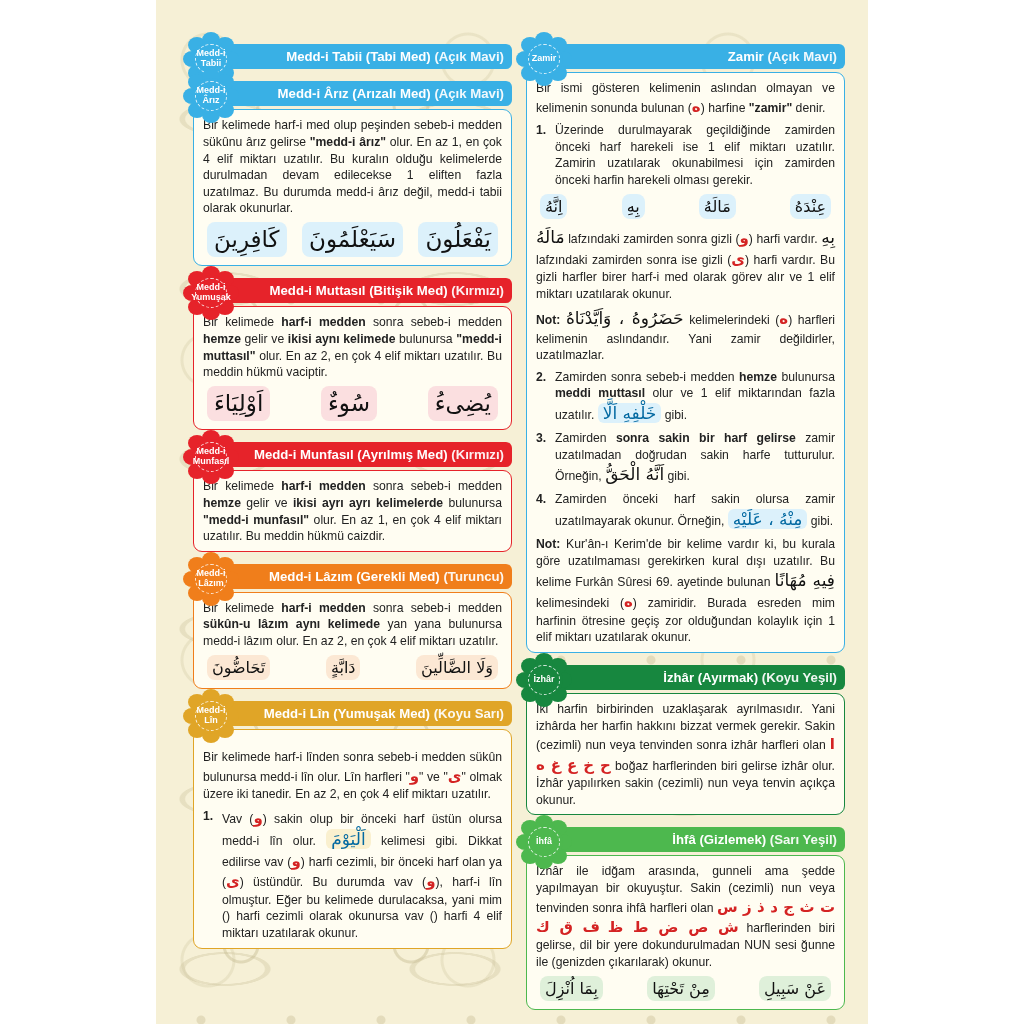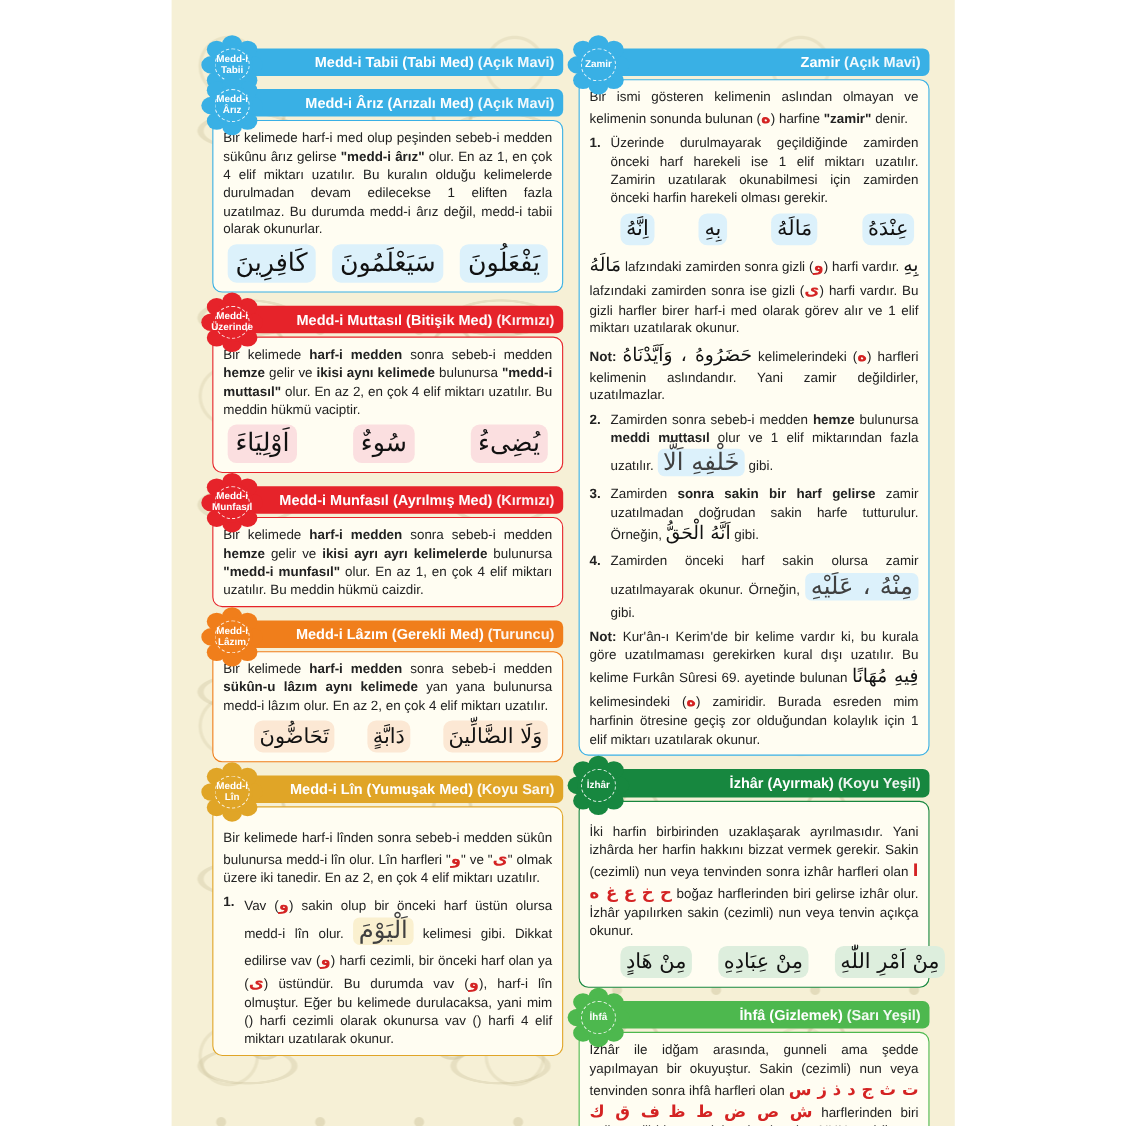--- a/index.html
+++ b/index.html
@@ -34,29 +34,29 @@
                0 19px 0 -10px,-14px 14px 0 -10px,-19px 0 0 -10px,-14px -14px 0 -10px;
   }
   .badge::after{content:"";position:absolute;inset:11px;border:1.5px dashed rgba(255,255,255,.85);border-radius:50%;z-index:1;}
   .btxt{position:absolute;inset:0;display:flex;align-items:center;justify-content:center;
         text-align:center;color:#fff;font-size:9px;font-weight:bold;line-height:1.1;z-index:2;padding:0 6px;}
   .ex{display:flex;justify-content:space-between;align-items:center;padding:5px 4px 2px;direction:ltr;}
   .ex span{
     font-family:"DejaVu Sans",sans-serif;font-size:23px;color:#111;
     background:var(--t);border-radius:8px;padding:1px 7px;line-height:1.45;white-space:nowrap;
   }
-  .ex.small span{font-size:19px;padding:1px 5px;margin-left:24px;}
+  .ex.small span{font-size:16px;padding:1px 5px;}
   .item{display:flex;gap:5px;margin-top:5px;}
   .num{font-weight:bold;min-width:14px;flex:0 0 auto;}
   .itxt{flex:1;text-align:justify;}
   .para{margin-top:5px;}
   b{font-weight:bold;}
   .arr{font-family:"DejaVu Sans",sans-serif;color:#d42323;font-size:15px;font-weight:bold;}
   .ari{font-family:"DejaVu Sans",sans-serif;font-size:17px;color:#111;}
-  .arh{font-family:"DejaVu Sans",sans-serif;font-size:22px;color:#404040;background:var(--t);border-radius:6px;padding:0 5px;}
+  .arh{font-family:"DejaVu Sans",sans-serif;font-size:17px;color:#0369a1;background:var(--t);border-radius:6px;padding:0 5px;}
 </style>
 </head>
 <body>
 
 <div class="stage">
   <div class="poster">
     <div class="cols">
 
       <div class="col">
 
@@ -80,21 +80,21 @@
               <span>كَافِرِينَ</span>
               <span>سَيَعْلَمُونَ</span>
               <span>يَفْعَلُونَ</span>
             </div>
           </div>
         </div>
 
         <div class="card" style="--c: #e6232a; --t: #fbdfe0;">
           <div class="badge">
               <div class="blob"></div>
-              <div class="btxt">Medd-i Üzerinde</div>
+              <div class="btxt">Medd-i Yumuşak</div>
             </div>
           <div class="card-header"><span>Medd-i Muttasıl (Bitişik Med)</span> <span class="sub">(Kırmızı)</span></div>
           <div class="card-body">
             <div class="para" style="margin-top:0">Bir kelimede <b>harf-i medden</b> sonra sebeb-i medden <b>hemze</b> gelir ve <b>ikisi aynı kelimede</b> bulunursa <b>"medd-i muttasıl"</b> olur. En az 2, en çok 4 elif miktarı uzatılır. Bu meddin hükmü vaciptir.</div>
             <div class="ex">
               <span>اَوْلِيَاءَ</span>
               <span>سُوءٌ</span>
               <span>يُضِىءُ</span>
             </div>
           </div>
@@ -183,26 +183,21 @@
           </div>
         </div>
 
         <div class="card" style="--c: #17873f; --t: #ddeedd;">
           <div class="badge">
               <div class="blob"></div>
               <div class="btxt">İzhâr</div>
             </div>
           <div class="card-header"><span>İzhâr (Ayırmak)</span> <span class="sub">(Koyu Yeşil)</span></div>
           <div class="card-body">
-            <div class="para" style="margin-top:12px">İki harfin birbirinden uzaklaşarak ayrılmasıdır. Yani izhârda her harfin hakkını bizzat vermek gerekir. Sakin (cezimli) nun veya tenvinden sonra izhâr harfleri olan <span class="arr">ا ح خ ع غ ه</span> boğaz harflerinden biri gelirse izhâr olur. İzhâr yapılırken sakin (cezimli) nun veya tenvin açıkça okunur.</div>
-            <div class="ex small">
-              <span>مِنْ هَادٍ</span>
-              <span>مِنْ عِبَادِهِ</span>
-              <span>مِنْ اَمْرِ اللّٰهِ</span>
-            </div>
+            <div class="para" style="margin-top:0">İki harfin birbirinden uzaklaşarak ayrılmasıdır. Yani izhârda her harfin hakkını bizzat vermek gerekir. Sakin (cezimli) nun veya tenvinden sonra izhâr harfleri olan <span class="arr">ا ح خ ع غ ه</span> boğaz harflerinden biri gelirse izhâr olur. İzhâr yapılırken sakin (cezimli) nun veya tenvin açıkça okunur.</div>
           </div>
         </div>
 
         <div class="card" style="--c: #4db84e; --t: #dff0da;">
           <div class="badge">
               <div class="blob"></div>
               <div class="btxt">İhfâ</div>
             </div>
           <div class="card-header"><span>İhfâ (Gizlemek)</span> <span class="sub">(Sarı Yeşil)</span></div>
           <div class="card-body">

